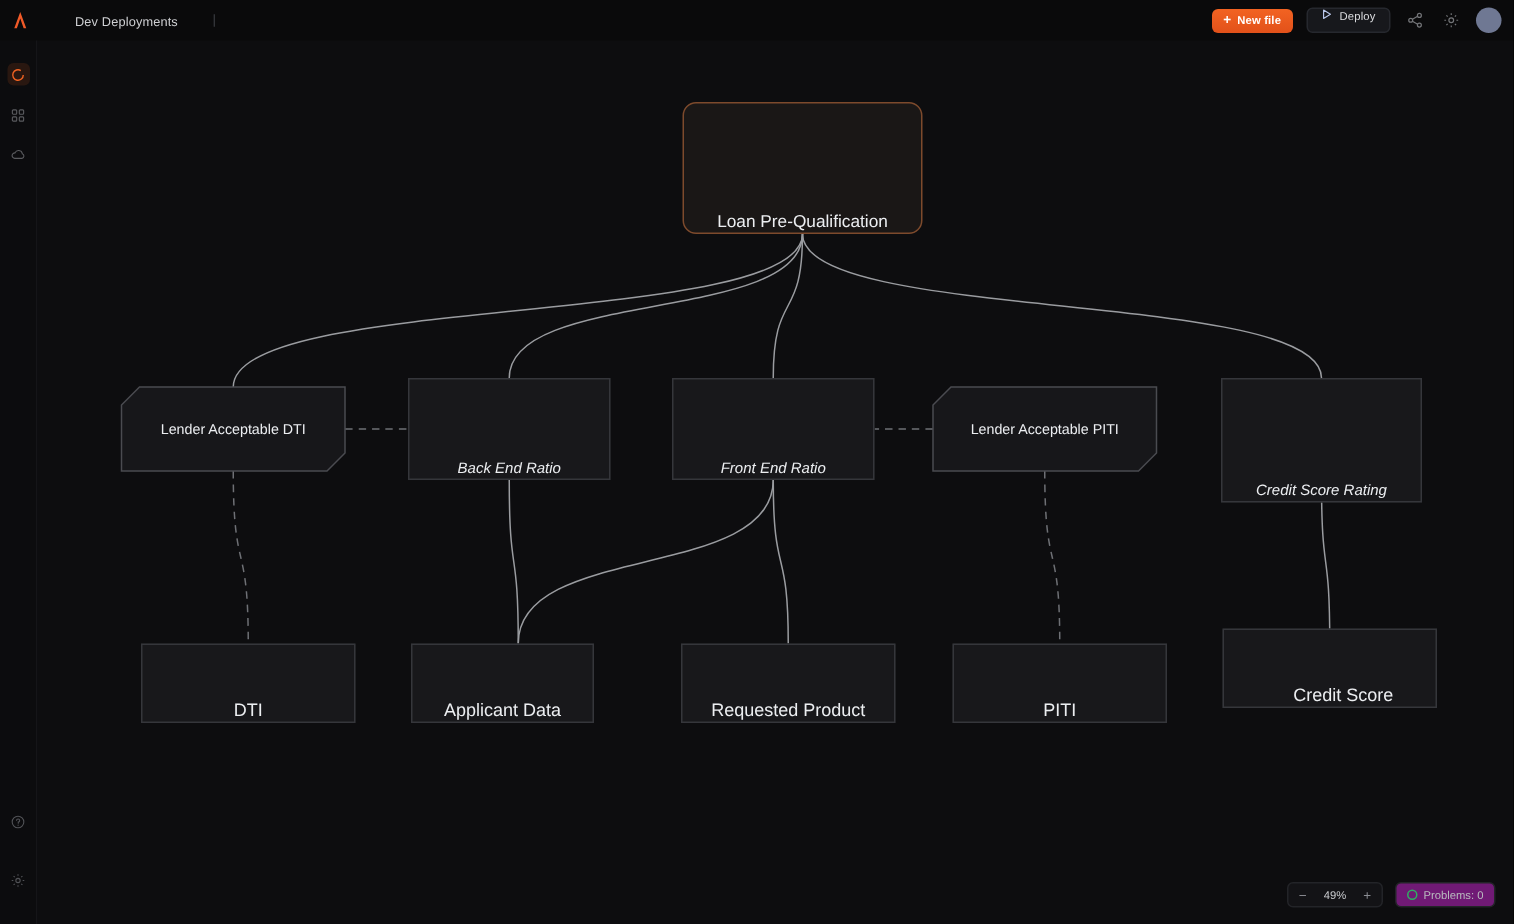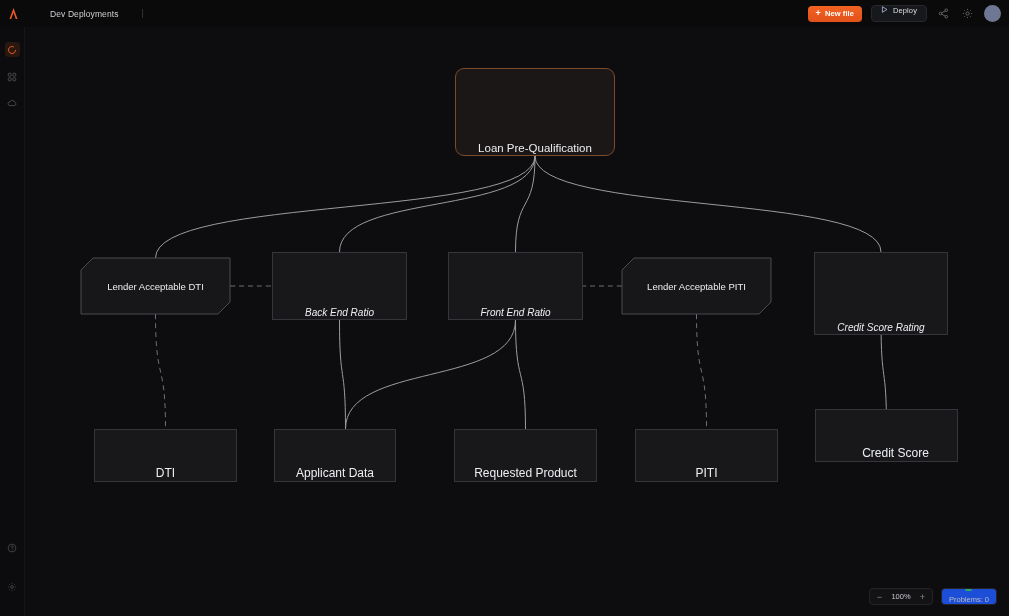--- a/index.html
+++ b/index.html
@@ -155,26 +155,25 @@
     display: flex; align-items: center; justify-content: center;
     color: #8b8d93; font-size: 9px; cursor: pointer;
   }
   #zoomctl .zval {
     font-size: 7.5px; color: #c8cacd; width: 28px; text-align: center;
     cursor: pointer;
   }
   #problems {
     display: flex; align-items: center; gap: 4px;
     height: 17px; padding: 0 7px;
-    background: #1d4ed8;
+    background: #701a75;
     border: 1px solid #232428;
     border-radius: 4px;
     font-size: 7.5px; color: #b9bbbf; white-space: nowrap;
     cursor: pointer;
-    flex-direction: column;
   }
   #problems .dot {
     width: 7px; height: 7px; border-radius: 50%;
     border: 1.2px solid #2faf62;
     display: block;
   }
 </style>
 </head>
 <body>
 
@@ -308,29 +307,29 @@
         </div>
         <div class="node leaf" style="left: 249px; top: 402px; width: 122px; height: 53px;">
           <span class="label">Applicant Data</span>
         </div>
         <div class="node leaf" style="left: 429px; top: 402px; width: 143px; height: 53px;">
           <span class="label">Requested Product</span>
         </div>
         <div class="node leaf" style="left: 610px; top: 402px; width: 143px; height: 53px;">
           <span class="label">PITI</span>
         </div>
-        <div class="node leaf" style="left: 790px; top: 382px; width: 143px; height: 53px; padding-left: 18px;">
+        <div class="node leaf" style="left: 790px; top: 392px; width: 143px; height: 53px; padding-left: 18px;">
           <span class="label">Credit Score</span>
         </div>
       </div>
 
     <div id="bottom-right">
       <div id="zoomctl">
         <div class="zbtn">−</div>
-        <div class="zval">100%</div>
+        <div class="zval">49%</div>
         <div class="zbtn">+</div>
       </div>
       <div id="problems">
         <span class="dot"></span>
         <span>Problems: 0</span>
       </div>
     </div>
   </div>
 </div>
 

